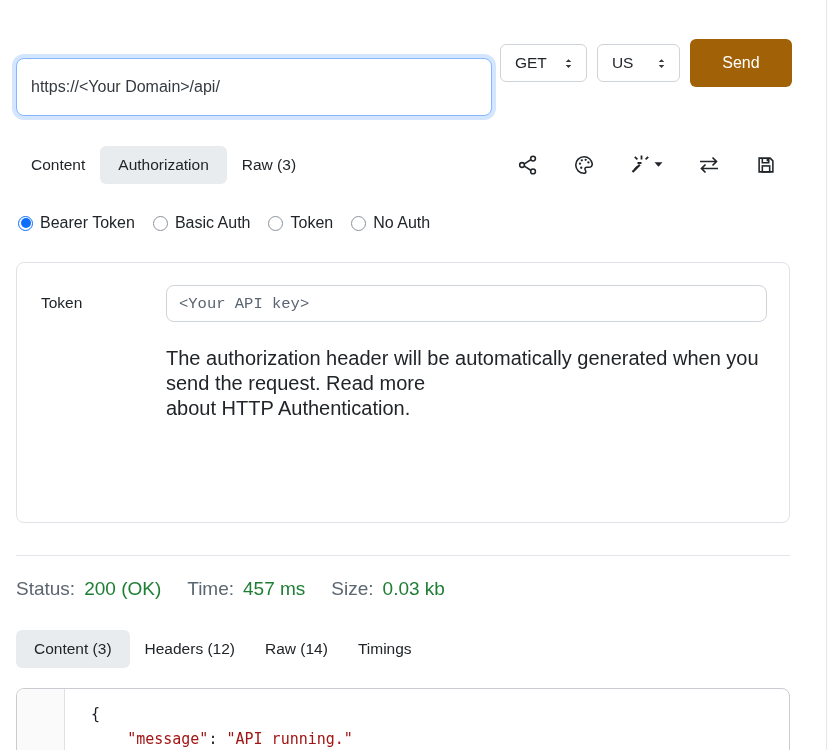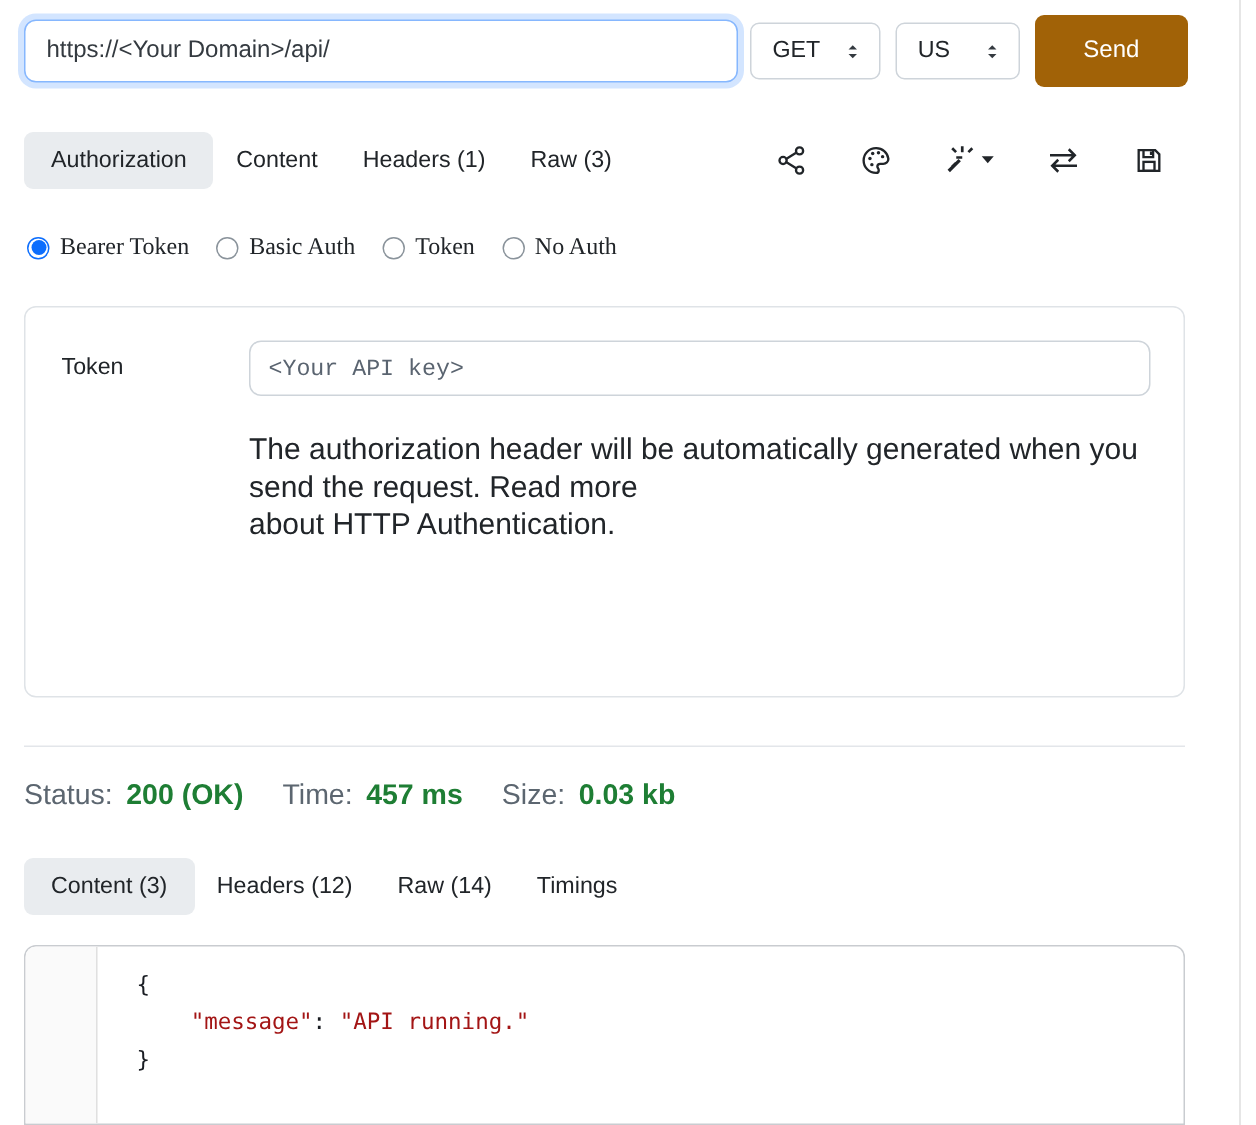--- a/index.html
+++ b/index.html
@@ -3,61 +3,61 @@
 <meta charset="utf-8">
 <style>
   * { margin:0; padding:0; box-sizing:border-box; }
   html,body { width:837px; height:750px; overflow:hidden; background:#ffffff;
     font-family:"Liberation Sans","DejaVu Sans",sans-serif; color:#212529; }
 
   .scroll-edge { position:fixed; top:0; right:10px; width:1px; height:750px; background:#e6e6e6; }
 
   
   .request-bar { display:flex; align-items:center; padding:10px 45px 0 16px; }
-  .url-input { width:484px; height:42px; border:1px solid #86b7fe; border-radius:8px;
+  .url-input { width:484px; height:58px; border:1px solid #86b7fe; border-radius:8px;
     box-shadow:0 0 0 4px rgba(13,110,253,.18); padding:0 14px; font-size:16px;
-    color:#343a40; outline:none; font-family:inherit; }
+    color:#343a40; outline:none; font-family:inherit;margin-top:48px; }
   .select-box { height:38px; background:#fff; border:1px solid #ced4da; border-radius:6px;
     display:flex; align-items:center; justify-content:space-between; padding:0 10px 0 14px;
     font-size:15.5px; color:#212529; cursor:pointer; }
   .select-method { width:88px; margin-left:8px; }
   .select-region { width:84px; margin-left:10px;text-align:center; }
   .send-btn { width:104px; height:48px; margin-left:10px; background:#a16207; color:#fff;
     border:none; border-radius:6px; font-size:16px; font-family:inherit; cursor:pointer; }
 
   
   .tab-row { display:flex; align-items:center; margin-top:30px; padding:0 16px; }
   .tab { font-size:15.5px; color:#212529; padding:10px 15px; border-radius:6px; cursor:pointer; white-space:nowrap; }
   .tab.active { background:#e9ecef; padding:10px 18px; }
   .icon-group { margin-left:auto; display:flex; align-items:center; gap:34px; padding-right:44px; }
   .icon-btn { display:flex; align-items:center; cursor:pointer; }
 
   
-  .radio-row { display:flex; align-items:flex-start; gap:18px; margin-top:30px; padding-left:18px;font-family:Liberation Serif, serif; }
+  .radio-row { display:flex; align-items:flex-start; gap:18px; margin-top:30px; padding-left:18px; }
   .radio-item { display:flex; align-items:center; gap:7px; cursor:pointer; font-size:16px; }
   .radio-circle { width:15px; height:15px; border-radius:50%; border:1px solid #8a939b; background:#fff; position:relative; flex:none; }
   .radio-circle.checked { border-color:#0d6efd; }
   .radio-circle.checked::after { content:""; position:absolute; inset:1.5px; border-radius:50%; background:#0d6efd; }
 
   
   .auth-panel { margin:30px 47px 0 16px; height:261px; border:1px solid #dfe3e7; border-radius:8px;
     padding:22px 22px 0 24px; display:flex; }
   .token-label { width:125px; padding-top:9px; font-size:15.5px; color:#212529; flex:none; }
   .token-main { flex:1; }
   .token-input { width:100%; height:37px; border:1px solid #ced4da; border-radius:8px; padding:0 12px;
     font-size:15.5px; color:#5a6470; outline:none; font-family:Liberation Mono, monospace; background:#fff; }
   .help-text { margin-top:24px; font-size:20px; line-height:25px; color:#212529; }
 
   .divider { margin:32px 47px 0 16px; border:none; border-top:1px solid #e3e6ea; }
 
   
   .status-row { display:flex; align-items:center; gap:26px; margin-top:22px; padding-left:16px; font-size:19px; }
   .status-pair { display:flex; align-items:baseline; gap:9px; }
   .status-label { color:#5c6670; }
-  .status-value { color:#1e7e34; font-weight:700;text-align:right; }
+  .status-value { color:#1e7e34; font-weight:400;text-align:right; }
 
   .response-tabs { margin-top:30px; }
 
   
   .code-block { margin:20px 47px 0 16px; height:120px; border:1px solid #c9ccd0;
     border-radius:8px 8px 0 0; display:flex; overflow:hidden; background:#fff; }
   .code-gutter { width:48px; flex:none; background:#fafafa; border-right:1px solid #e0e0e0; }
   .code-area { flex:1; padding:13px 0 0 26px; font-family:"DejaVu Sans Mono","Liberation Mono",monospace;
     font-size:15px; line-height:25px; }
   .code-line span { white-space:pre; }
@@ -86,23 +86,22 @@
     <span>
       <svg class="ic" width="15" height="15" viewBox="0 0 24 24">
           <path d="M7.5 9.6 12 5l4.5 4.6zM7.5 14.4 12 19l4.5-4.6z" fill="#343a40"></path>
         </svg>
     </span>
   </div>
   <button class="send-btn">Send</button>
 </div>
 
 <div class="tab-row">
+  <div class="tab">Content</div>
   <div class="tab active">Authorization</div>
-  <div class="tab">Content</div>
-  <div class="tab">Headers (1)</div>
   <div class="tab">Raw (3)</div>
 
   <div class="icon-group">
     <span class="icon-btn">
       <svg class="ic" width="22" height="22" viewBox="0 0 24 24" fill="none" stroke="#212529" stroke-width="1.7">
         <circle cx="17.5" cy="5" r="2.6"></circle>
           <circle cx="17.5" cy="19" r="2.6"></circle>
           <circle cx="5.5" cy="12" r="2.6"></circle>
         <path d="M8 10.7 15 6.3M8 13.3 15 17.7"></path>
       </svg>

